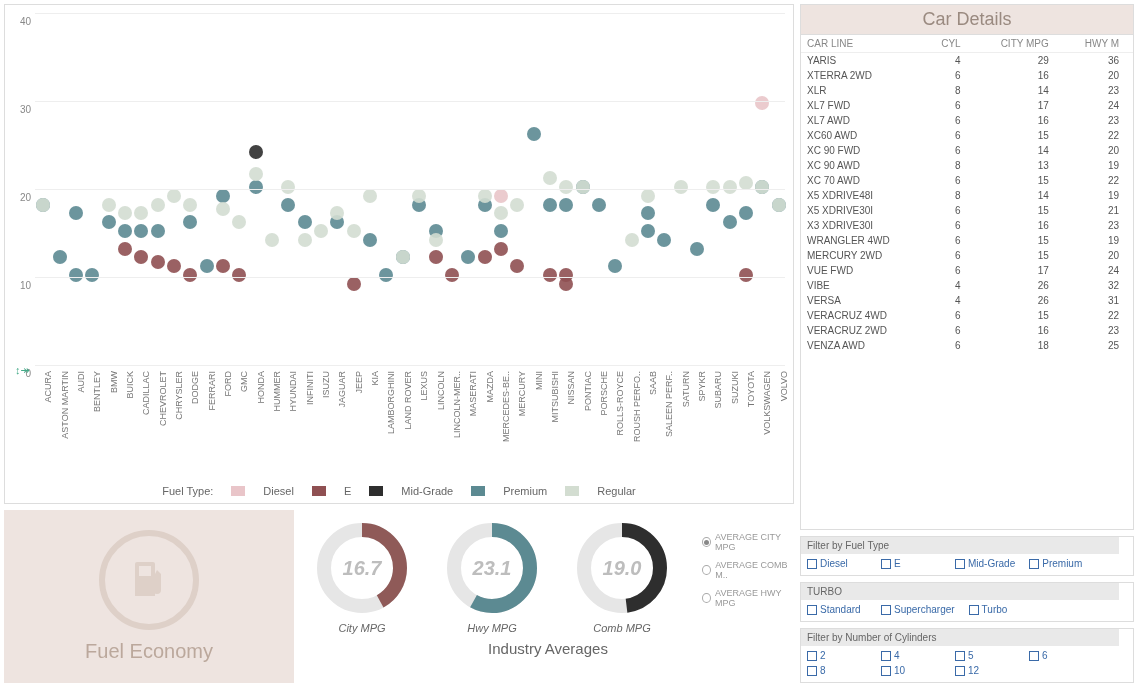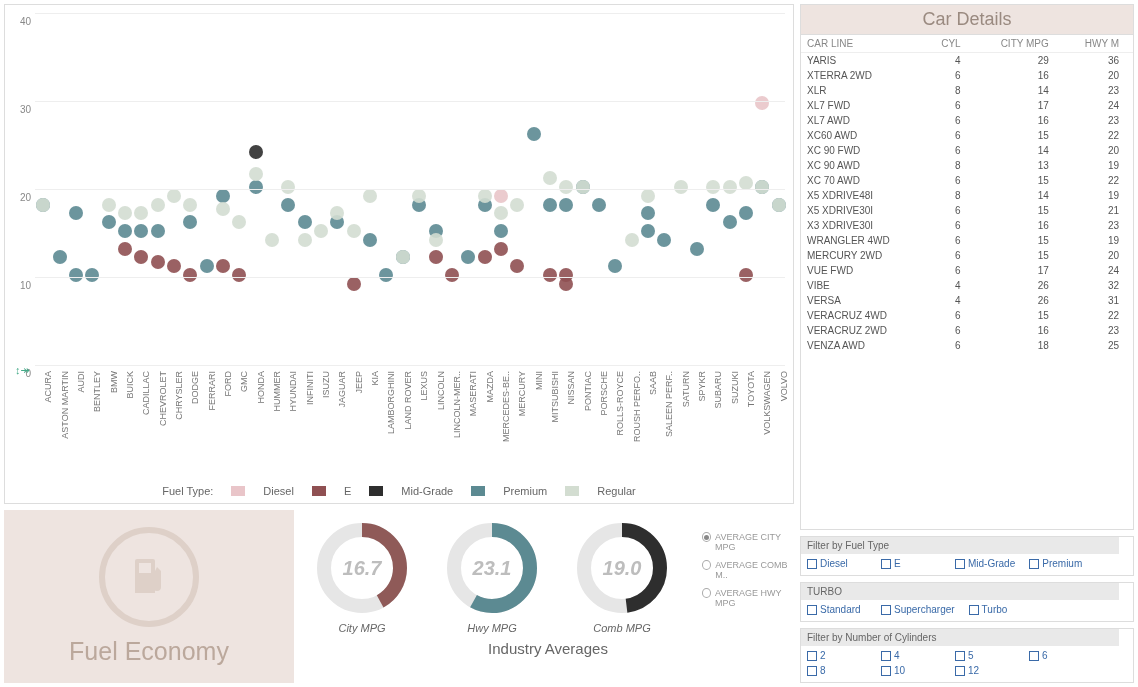--- a/index.html
+++ b/index.html
@@ -15,31 +15,31 @@
   .car-table th.num, .car-table td.num { text-align: right; padding-right: 14px; }
   .car-table td { padding: 2px 6px; color: #555; }
   .filter-box { border: 1px solid #ddd; padding: 4px 20px 6px 6px; }
   .filter-title { background: #e9e9e9; padding: 3px 6px; margin: -4px -6px 4px -6px; font-size: 10px; color: #666; }
   .filter-row { display: flex; flex-wrap: wrap; gap: 4px 14px; }
   .filter-item { color: #3a6aa8; font-size: 10px; display: flex; align-items: center; gap: 3px; cursor: pointer; min-width: 60px; }
   .filter-item .box { width: 10px; height: 10px; border: 1px solid #3a6aa8; background: #fff; display: inline-block; }
   .fuel-econ-tile { background: #eee4e0; width: 290px; display: flex; flex-direction: column; align-items: center; justify-content: center; gap: 10px; }
   .fuel-econ-tile .pump { width: 100px; height: 100px; border: 6px solid #ded0c8; border-radius: 50%; display: flex; align-items: center; justify-content: center; }
   .fuel-econ-tile .pump svg { fill: #ded0c8; }
-  .fuel-econ-title { color: #bba89c; font-size: 25px; }
+  .fuel-econ-title { color: #bba89c; font-size: 20px; }
   .averages { flex: 1; display: flex; flex-direction: column; align-items: center; }
   .donut-row { display: flex; gap: 30px; align-items: flex-start; padding: 8px 0 0 10px; }
   .donut-item { display: flex; flex-direction: column; align-items: center; gap: 4px; }
   .donut { position: relative; width: 100px; height: 100px; }
   .donut svg { transform: rotate(-90deg); }
   .donut-val { position: absolute; top: 0; left: 0; width: 100%; height: 100%; display: flex; align-items: center; justify-content: center; font-size: 20px; color: #bdbdbd; font-weight: bold; }
   .donut-label { font-size: 11px; color: #666; }
   .ind-avg-title { font-size: 15px; color: #666; margin-top: 6px; }
   .avg-legend { display: flex; flex-direction: column; gap: 8px; font-size: 9px; color: #999; padding-top: 14px; }
-  .avg-legend-item { display: flex; gap: 4px; cursor: pointer; }
+  .avg-legend-item { display: flex; align-items: center; gap: 4px; cursor: pointer; }
   .radio { width: 10px; height: 10px; border: 1px solid #aaa; border-radius: 50%; display: inline-flex; align-items: center; justify-content: center; }
   .radio.on::after { content: ""; width: 5px; height: 5px; background: #888; border-radius: 50%; }
   .scatter-area { position: absolute; left: 30px; top: 8px; right: 8px; bottom: 140px; }
   .y-axis { position: absolute; left: 0; top: 8px; bottom: 140px; width: 30px; }
   .y-tick { position: absolute; right: 4px; font-size: 10px; color: #888; transform: translateY(-50%); }
   .y-grid { position: absolute; left: 30px; right: 8px; border-top: 1px solid #eee; }
   .x-labels { position: absolute; left: 30px; right: 8px; bottom: 44px; top: 366px; }
   .x-label { position: absolute; transform: rotate(-90deg) translateX(-100%); transform-origin: left top; font-size: 9px; color: #777; white-space: nowrap; top: 0; }
   .dot { position: absolute; width: 14px; height: 14px; border-radius: 50%; opacity: 0.9; transform: translate(-50%, 50%); }
   .legend-row { position: absolute; bottom: 6px; left: 0; right: 0; display: flex; justify-content: center; gap: 18px; align-items: center; color: #666; font-size: 11px; }

